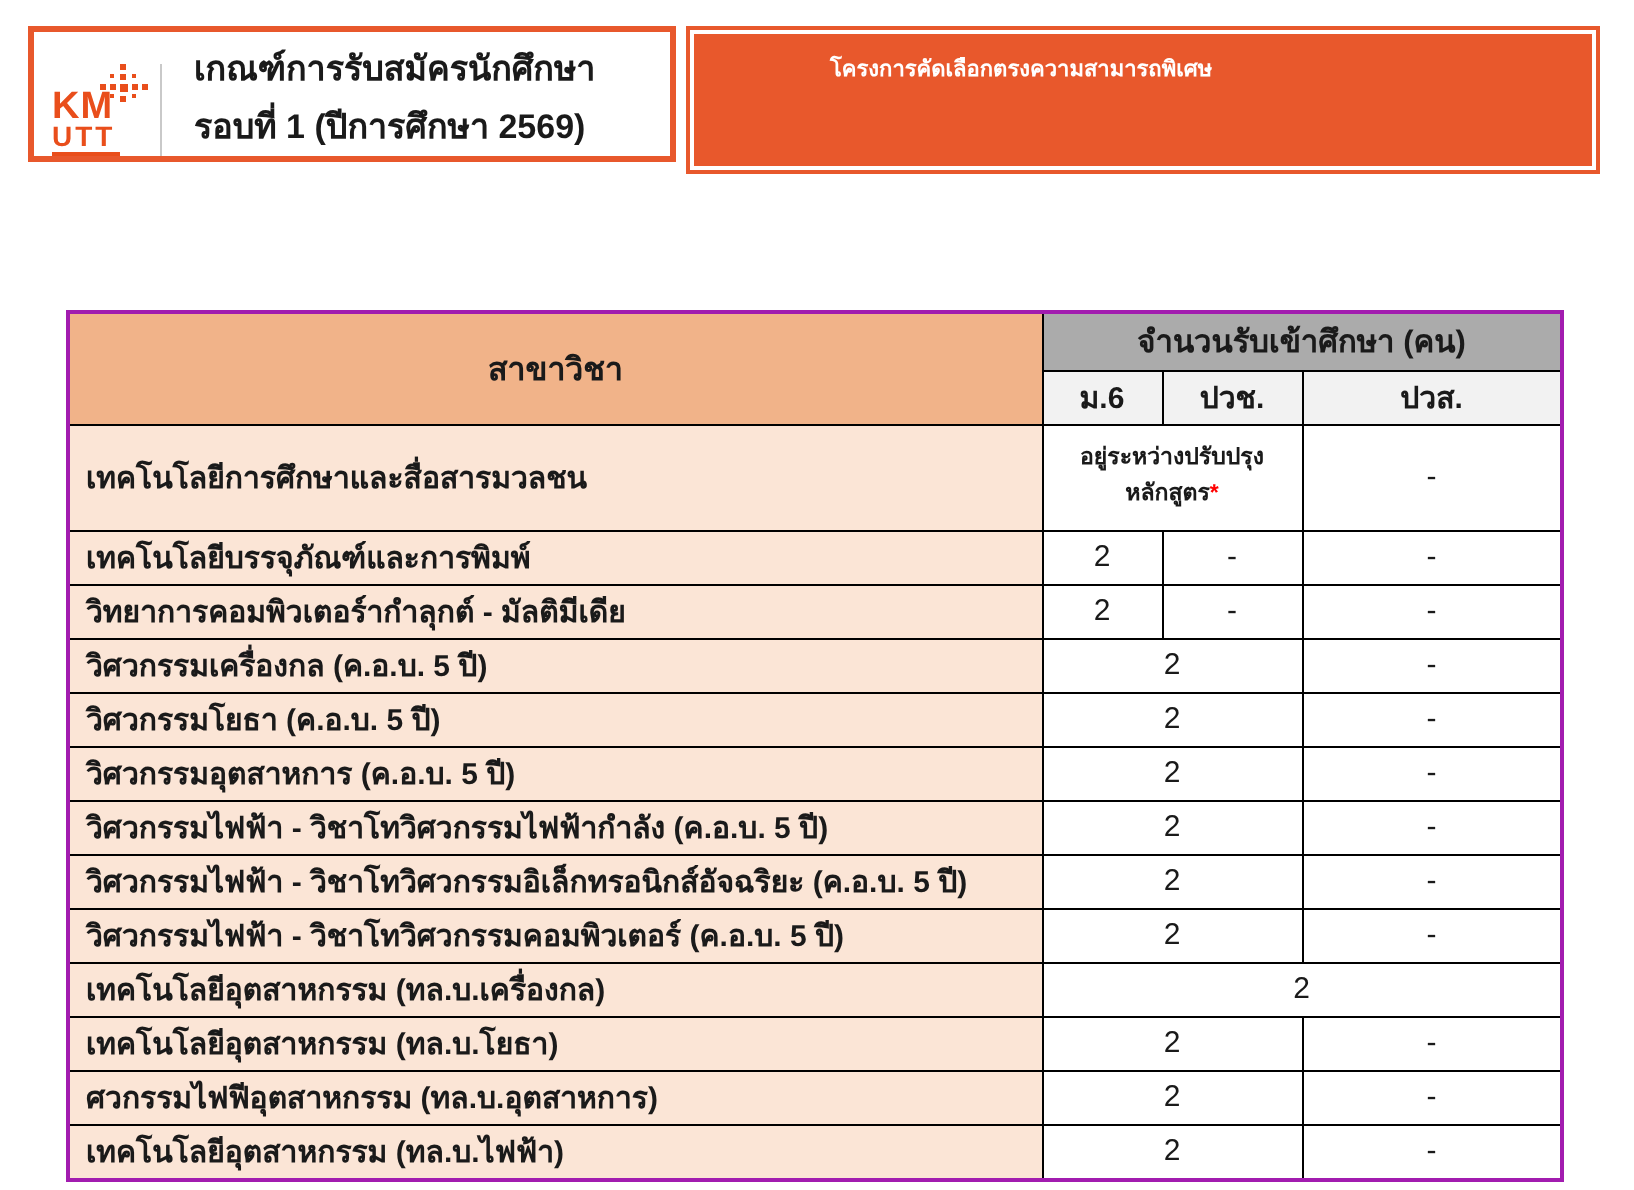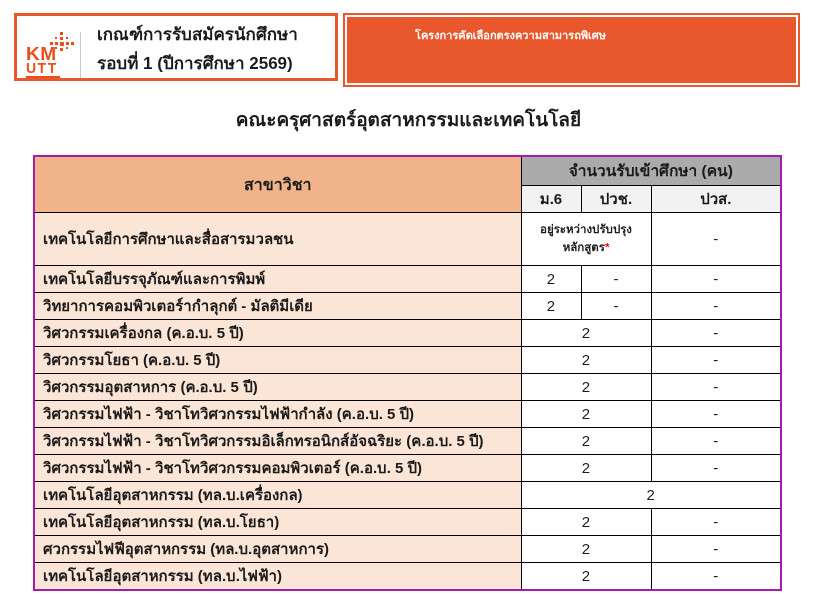--- a/index.html
+++ b/index.html
@@ -101,21 +101,20 @@
       <div>รอบที่ 1 (ปีการศึกษา 2569)</div>
     </div>
   </div>
 
   <div class="header-right">
     <div class="header-right-inner">
       <div>โครงการคัดเลือกตรงความสามารถพิเศษ</div>
     </div>
   </div>
 
-  <div class="faculty-title">คณะครุศาสตร์อุตสาหกรรมและเทคโนโลยี</div>
 
   <table class="intake-table">
     <colgroup>
       <col style="width:487px">
         <col style="width:60px">
         <col style="width:70px">
         <col style="width:130px">
     </colgroup>
     <thead>
       <tr>

